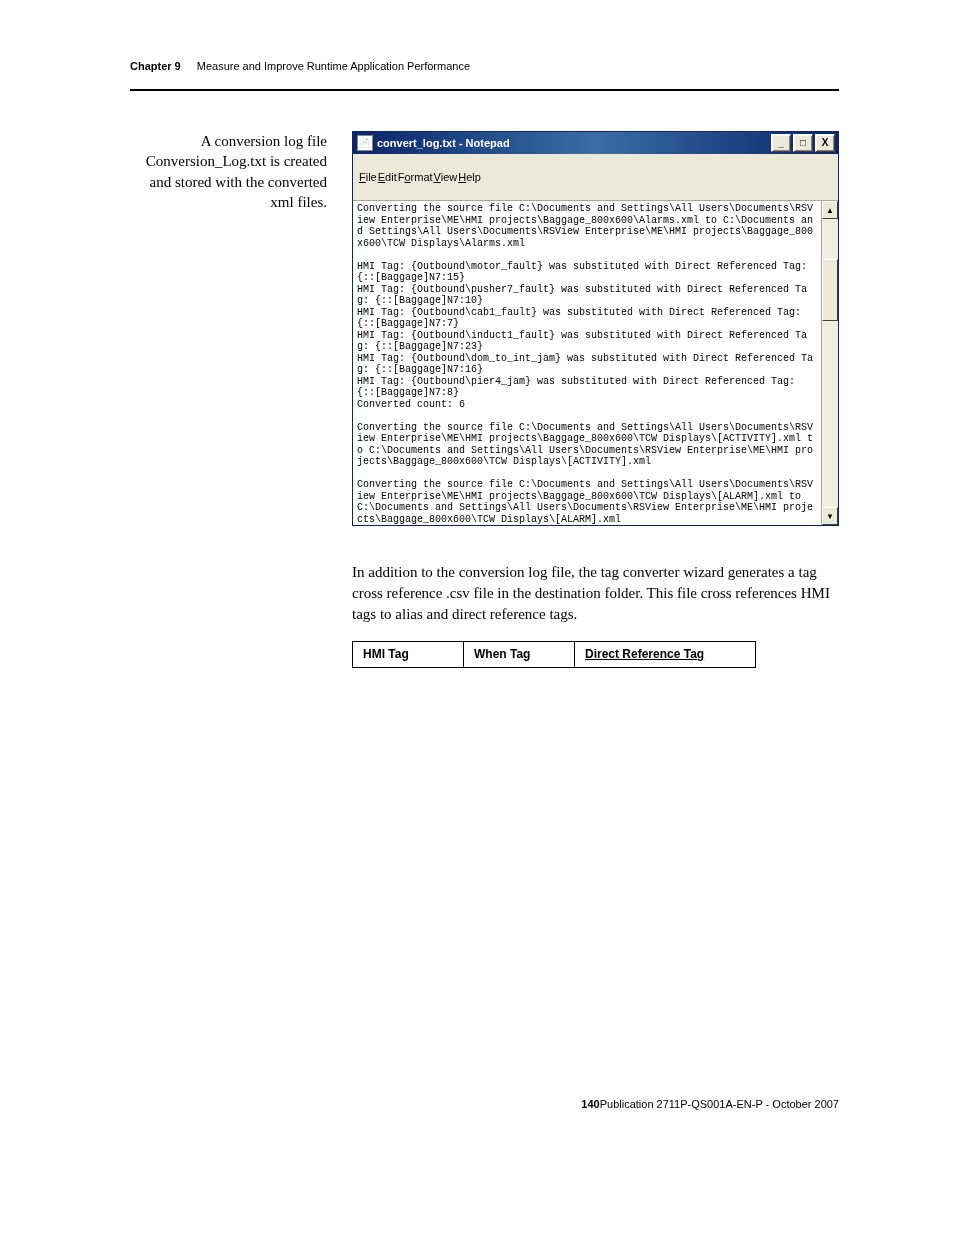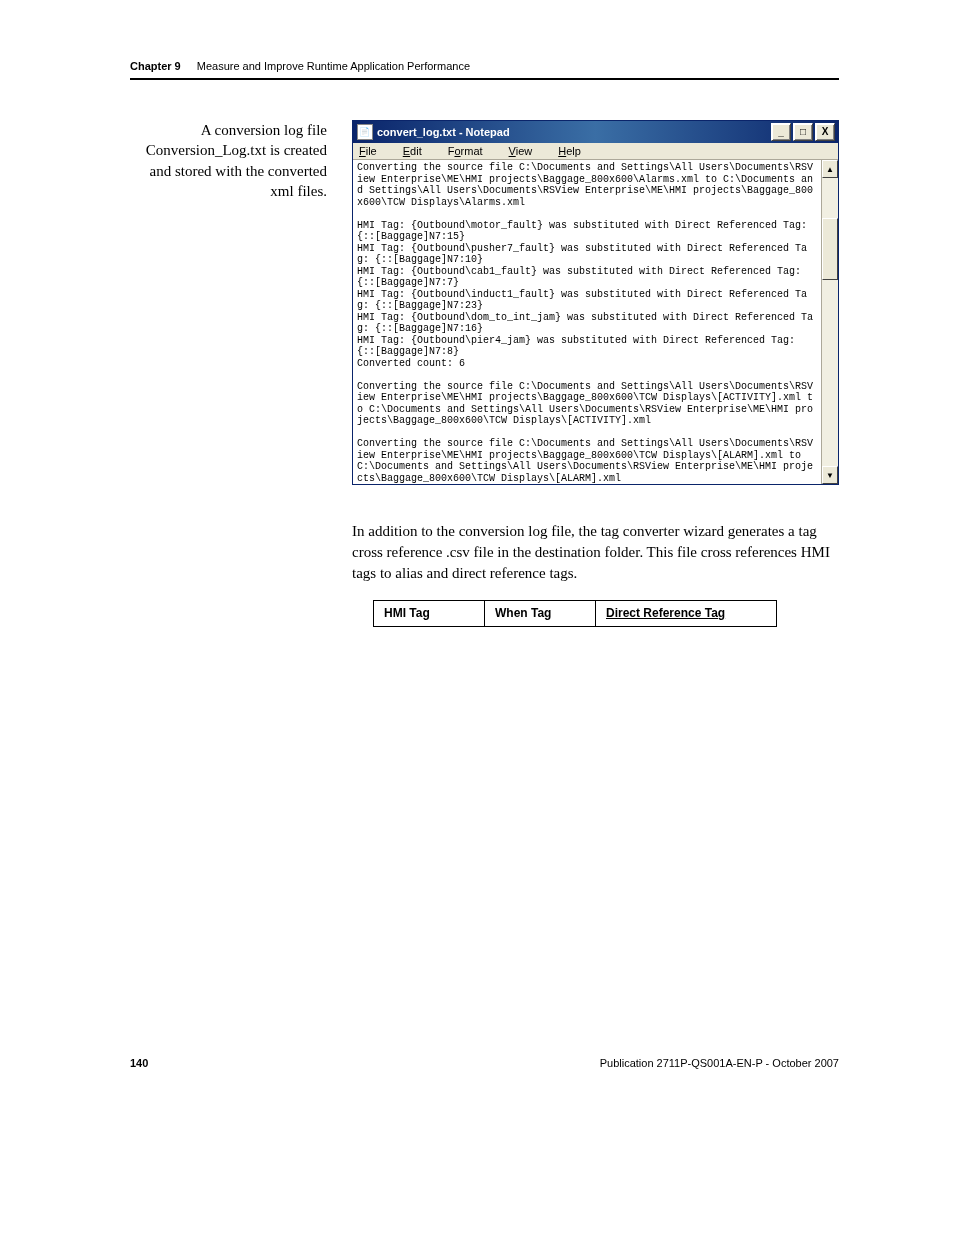--- a/index.html
+++ b/index.html
@@ -14,21 +14,21 @@
   .page {
     padding: 60px 115px 60px 130px;
     box-sizing: border-box;
   }
   .header-line {
     display: flex;
     gap: 16px;
     font-family: Arial, Helvetica, sans-serif;
     font-size: 11px;
     border-bottom: 2px solid #000;
-    padding-bottom: 6px;
+    padding-bottom: 17px;
     margin-bottom: 40px;
   }
   .chapter-bold { font-weight: bold; }
   .two-col {
     display: flex;
     gap: 25px;
     align-items: flex-start;
   }
   .left-col {
     width: 205px;
@@ -61,22 +61,22 @@
   }
   .win-btns { display:flex; gap:2px; }
   .win-btn {
     width:18px; height:16px; background:#ece9d8; border:1px solid #fff;
     border-right-color:#404040; border-bottom-color:#404040;
     box-shadow: inset 1px 1px 0 #fff, inset -1px -1px 0 #808080;
     display:flex; align-items:center; justify-content:center;
     font-size:10px; color:#000; line-height:1;
   }
   .menubar {
-    display:flex; gap:26px;
-    padding: 2px 6px;
+    display:flex; gap:1px;
+    padding: 17px 6px;
     font-size:11px;
     background:#ece9d8;
     border-bottom:1px solid #aca899;
   }
   .menu-item { }
   .menu-u { text-decoration: underline; }
   .notepad-body {
     display:flex;
     background:#fff;
   }
@@ -118,35 +118,34 @@
     margin-top: 36px;
     font-size: 15px;
     line-height: 1.4;
   }
   .below-text p { margin: 14px 0 16px 0; }
   .tag-table {
     border-collapse: collapse;
     font-family: Arial, Helvetica, sans-serif;
     font-size: 12px;
     margin-top: 10px;
-    margin-left: 21px;
   }
   .tag-table th, .tag-table td {
     border: 1px solid #000;
     padding: 4px 10px;
     text-align: left;
   }
   .tag-table th { font-weight: bold; }
   .col-hmi { width: 90px; }
   .col-alias { width: 90px; }
   .col-direct { width: 160px; text-decoration: underline; }
   .footer {
     margin-top: 430px;
     display:flex;
-    justify-content:space-between;
+    justify-content:flex-end;
     font-family: Arial, Helvetica, sans-serif;
     font-size: 11px;
   }
   .page-num { font-weight:bold; }
 </style>
 </head>
 <body>
 
 <div class="page">
   <div class="header-line">

